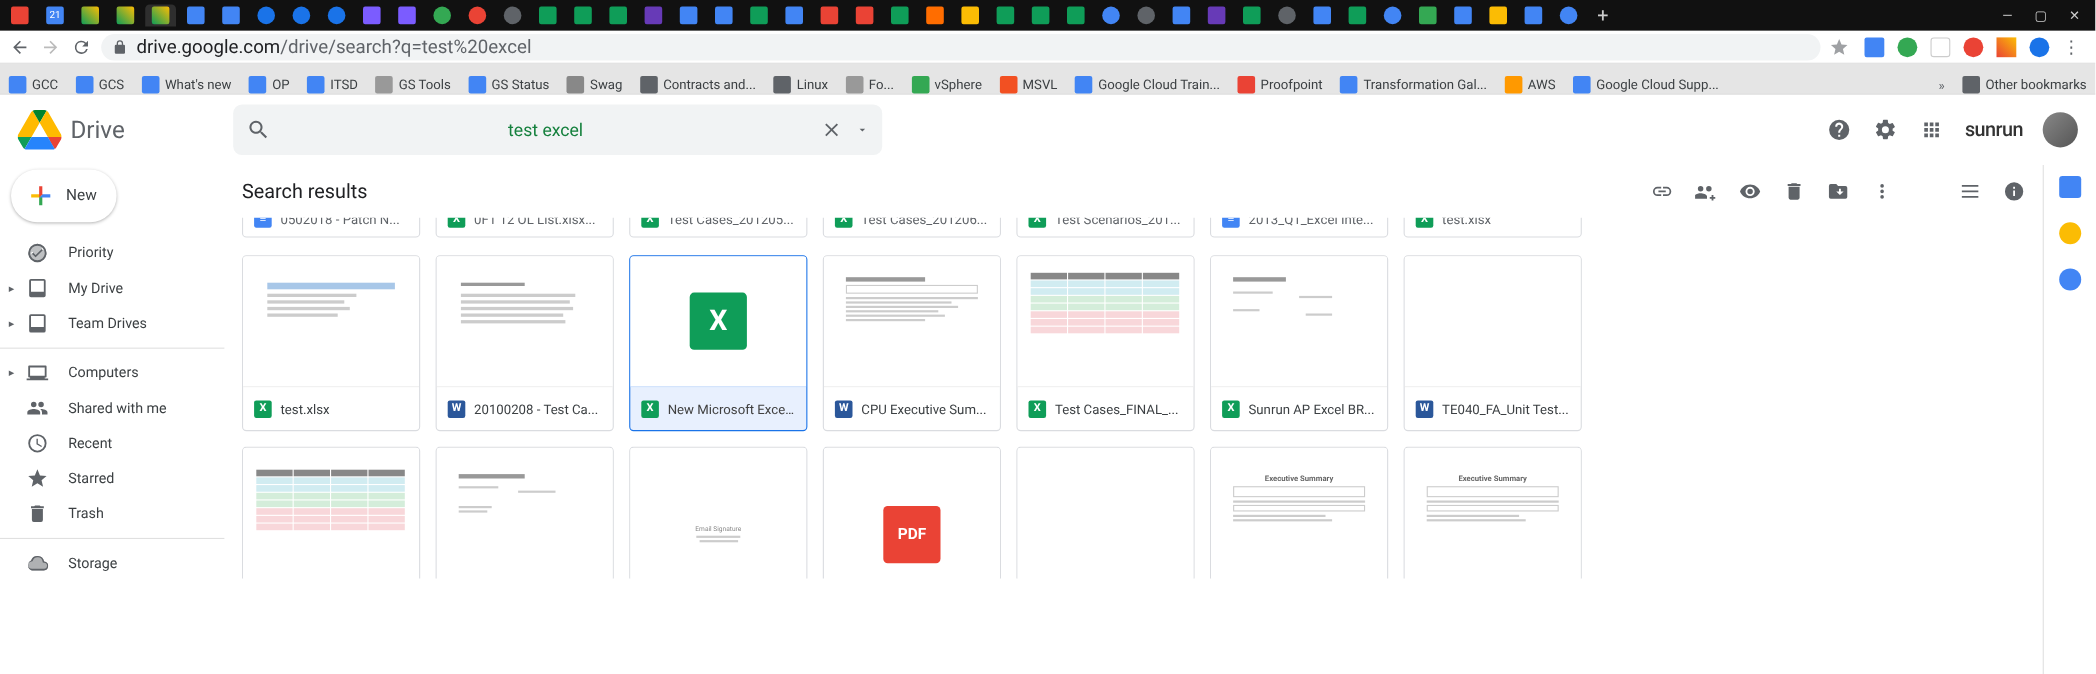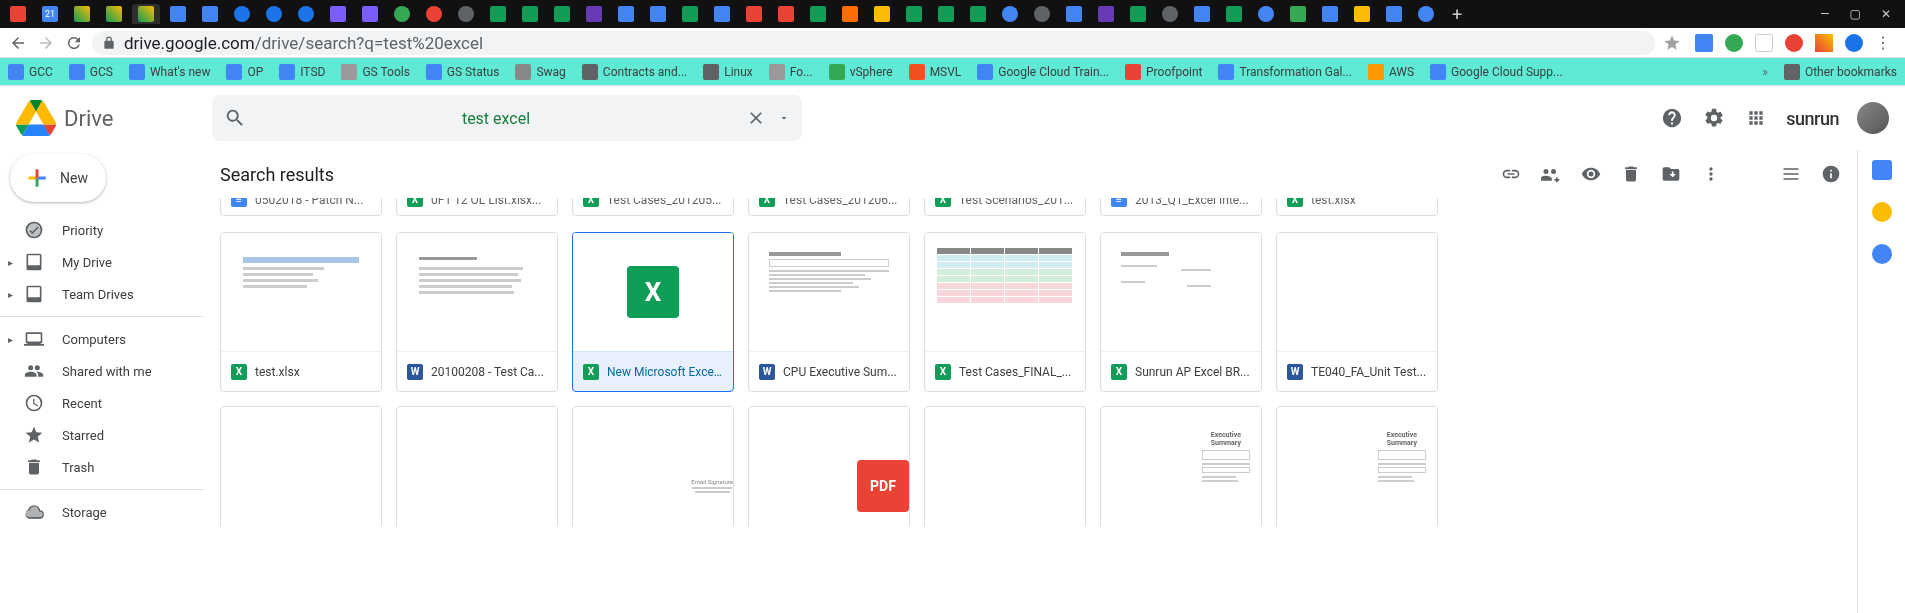--- a/index.html
+++ b/index.html
@@ -17,21 +17,21 @@
 .address-bar { height: 30px; background: #fff; display: flex; align-items: center; padding: 0 8px; gap: 8px; border-bottom: 1px solid #ddd; }
 .nav-arrow { width: 20px; height: 20px; display: flex; align-items: center; justify-content: center; color: #5f6368; cursor: pointer; }
 .nav-arrow.disabled { color: #bbb; }
 .url-box { flex: 1; display: flex; align-items: center; gap: 8px; background: #f1f3f4; border-radius: 14px; padding: 3px 10px; height: 24px; }
 .lock-ico { width: 14px; height: 14px; }
 .url-text { font-size: 17px; color: #202124; }
 .url-text .muted { color: #5f6368; }
 .addr-right { display: flex; gap: 12px; align-items: center; padding: 0 6px; }
 
 
-.bookmarks { height: 28px; background: #5eead4; display: flex; align-items: center; padding: 0 8px; gap: 16px; border-bottom: 1px solid #e0e0e0; font-size: 12px; color: #3c4043; }
+.bookmarks { height: 28px; background: #e5e5e5; display: flex; align-items: flex-end; padding: 0 8px; gap: 16px; border-bottom: 1px solid #e0e0e0; font-size: 12px; color: #3c4043; }
 .bm { display: flex; align-items: center; gap: 5px; cursor: pointer; white-space: nowrap; }
 .bm-ico { width: 16px; height: 16px; border-radius: 2px; flex-shrink: 0; }
 .bookmarks .spacer { flex: 1; }
 
 
 .drive-header { height: 64px; display: flex; align-items: center; padding: 0 16px; gap: 8px; }
 .drive-logo { display: flex; align-items: center; gap: 8px; width: 188px; }
 .drive-logo-text { font-size: 22px; color: #5f6368; }
 .search-box { width: 590px; height: 46px; background: #f1f3f4; border-radius: 8px; display: flex; align-items: center; padding: 0 12px; gap: 12px; }
 .search-input { flex: 1; border: none; background: transparent; font-size: 16px; color: #15803d; outline: none; text-align: center; }
@@ -66,21 +66,21 @@
 .partial-name { font-size: 12px; color: #5f6368; white-space: nowrap; overflow: hidden; text-overflow: ellipsis; }
 
 
 .file-grid { display: flex; gap: 14px; margin-bottom: 14px; }
 .file-card { width: 162px; height: 160px; border: 1px solid #dadce0; border-radius: 4px; overflow: hidden; cursor: pointer; display: flex; flex-direction: column; }
 .file-card.selected { border-color: #1a73e8; background: #e8f0fe; }
 .file-preview { flex: 1; background: #fff; display: flex; align-items: center; justify-content: center; overflow: hidden; }
 .file-footer { height: 40px; display: flex; align-items: center; gap: 8px; padding: 0 10px; border-top: 1px solid #f0f0f0; }
 .file-card.selected .file-footer { border-top-color: #d2e3fc; }
 .file-name { font-size: 12px; color: #3c4043; white-space: nowrap; overflow: hidden; text-overflow: ellipsis; }
-.file-card.selected .file-name { color: #0369a1; }
+.file-card.selected .file-name { color: #404040; }
 
 
 .pv-doc-lines { width: 80%; height: 70%; padding: 6px; }
 .pv-doc-lines .ln { height: 3px; background: #ccc; margin-bottom: 3px; }
 .pv-doc-lines .hd { height: 6px; background: #a8c7e8; margin-bottom: 4px; }
 .pv-excel-big { width: 52px; height: 52px; background: #0f9d58; border-radius: 4px; display: flex; align-items: center; justify-content: center; color: #fff; font-size: 26px; font-weight: bold; }
 .pv-pdf-big { width: 52px; height: 52px; background: #ea4335; border-radius: 4px; display: flex; align-items: center; justify-content: center; color: #fff; font-size: 14px; font-weight: bold; }
 .pv-table { width: 85%; height: 75%; }
 .pv-table .row { display: flex; height: 6px; margin-bottom: 1px; }
 .pv-table .c { flex: 1; margin-right: 1px; }
@@ -92,21 +92,21 @@
 .pv-form .fh { height: 4px; background: #999; width: 60%; margin-bottom: 3px; }
 .pv-form .fl { height: 2px; background: #ccc; margin-bottom: 2px; }
 .pv-form .fb { height: 8px; border: 1px solid #ccc; margin-bottom: 3px; }
 
 
 .side-panel { width: 48px; border-left: 1px solid #e0e0e0; padding-top: 10px; display: flex; flex-direction: column; align-items: center; gap: 22px; }
 .sp-icon { width: 20px; height: 20px; border-radius: 3px; cursor: pointer; }
 
 
 .file-grid.cut { height: 120px; overflow: hidden; }
-.file-grid.cut .file-card { height: 160px; align-items: flex-end; }
+.file-grid.cut .file-card { height: 160px; }
 
 svg { display: block; }
 </style>
 </head>
 <body>
 
 <div class="tab-strip">
   <div class="browser-tab">
       <div class="tab-icon" style="background:#ea4335"></div>
     </div>

